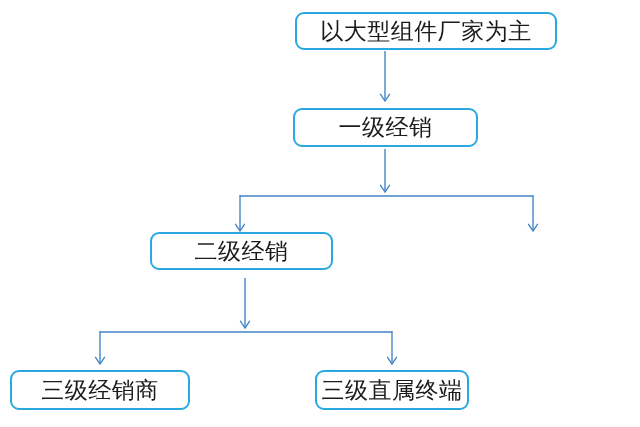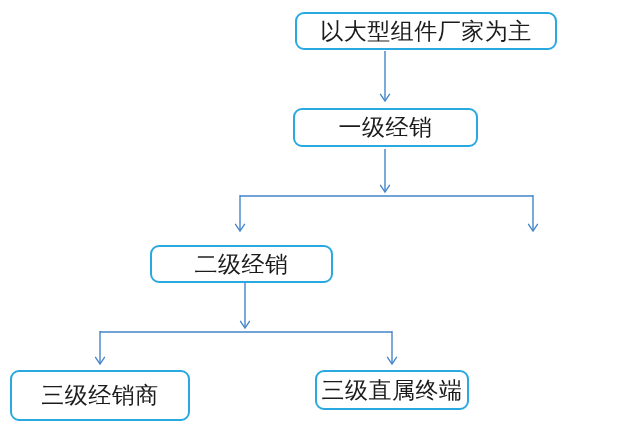--- a/index.html
+++ b/index.html
@@ -27,23 +27,23 @@
     display: flex;
     align-items: center;
     justify-content: center;
     font-size: 23px;
     color: var(--text);
     white-space: nowrap;
     letter-spacing: 0.5px;
   }
   .node-root   { left: 295px; top: 12px;  width: 262px; height: 38px; }
   .node-l1     { left: 293px; top: 108px; width: 185px; height: 39px; }
-  .node-l2d    { left: 150px; top: 245px; width: 183px; height: 38px; }
+  .node-l2d    { left: 150px; top: 232px; width: 183px; height: 38px; }
   .node-l2t    { left: 452px; top: 237px; width: 176px; height: 41px; }
-  .node-l3d    { left: 10px;  top: 370px; width: 180px; height: 51px; }
+  .node-l3d    { left: 10px;  top: 370px; width: 180px; height: 40px; }
   .node-l3t    { left: 315px; top: 370px; width: 154px; height: 40px; }
   svg.connectors {
     position: absolute;
     left: 0; top: 0;
     width: 640px;
     height: 427px;
     pointer-events: none;
   }
   .edge {
     stroke: var(--connector);

